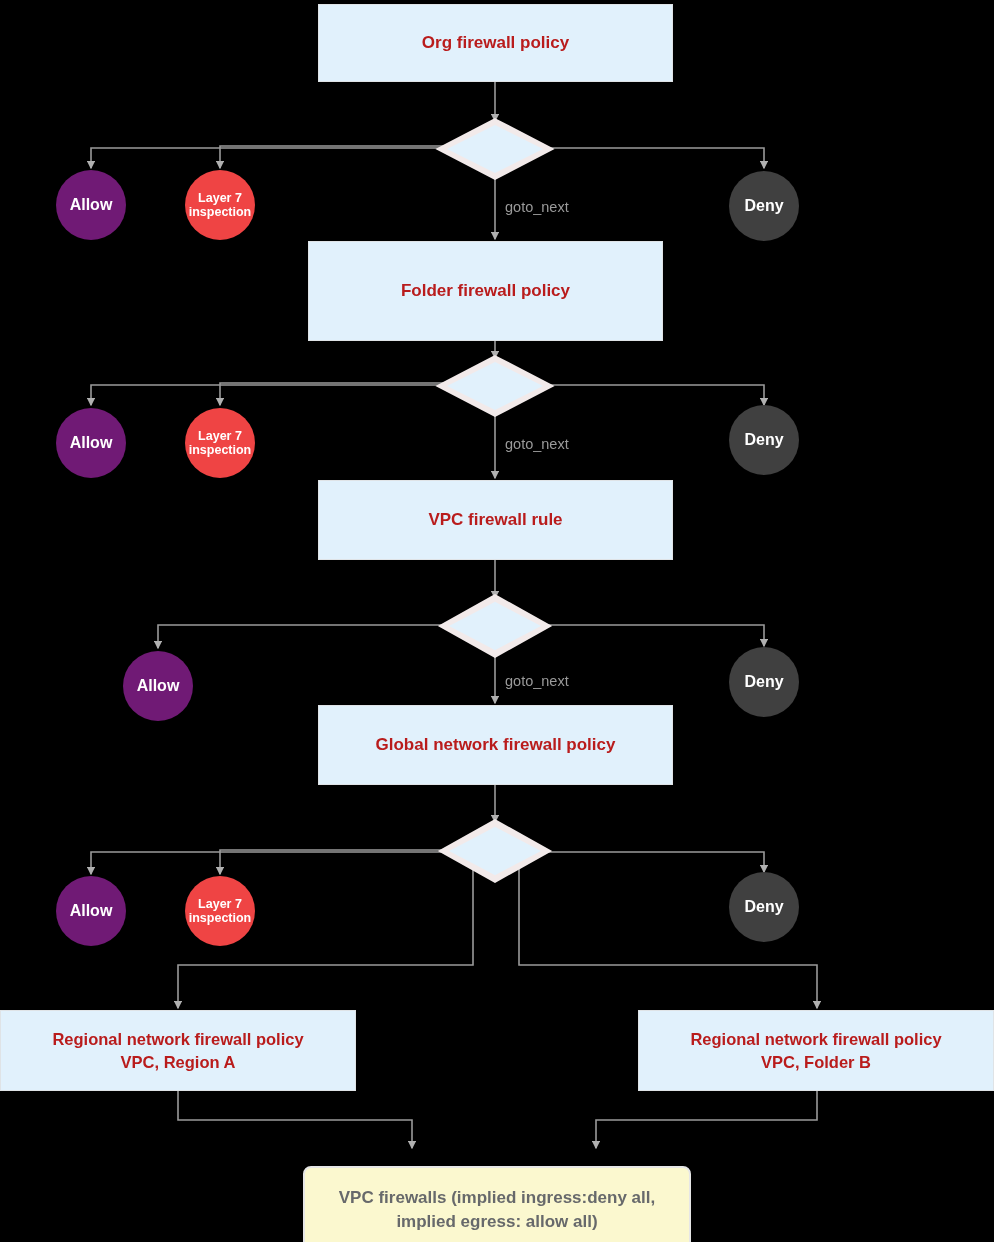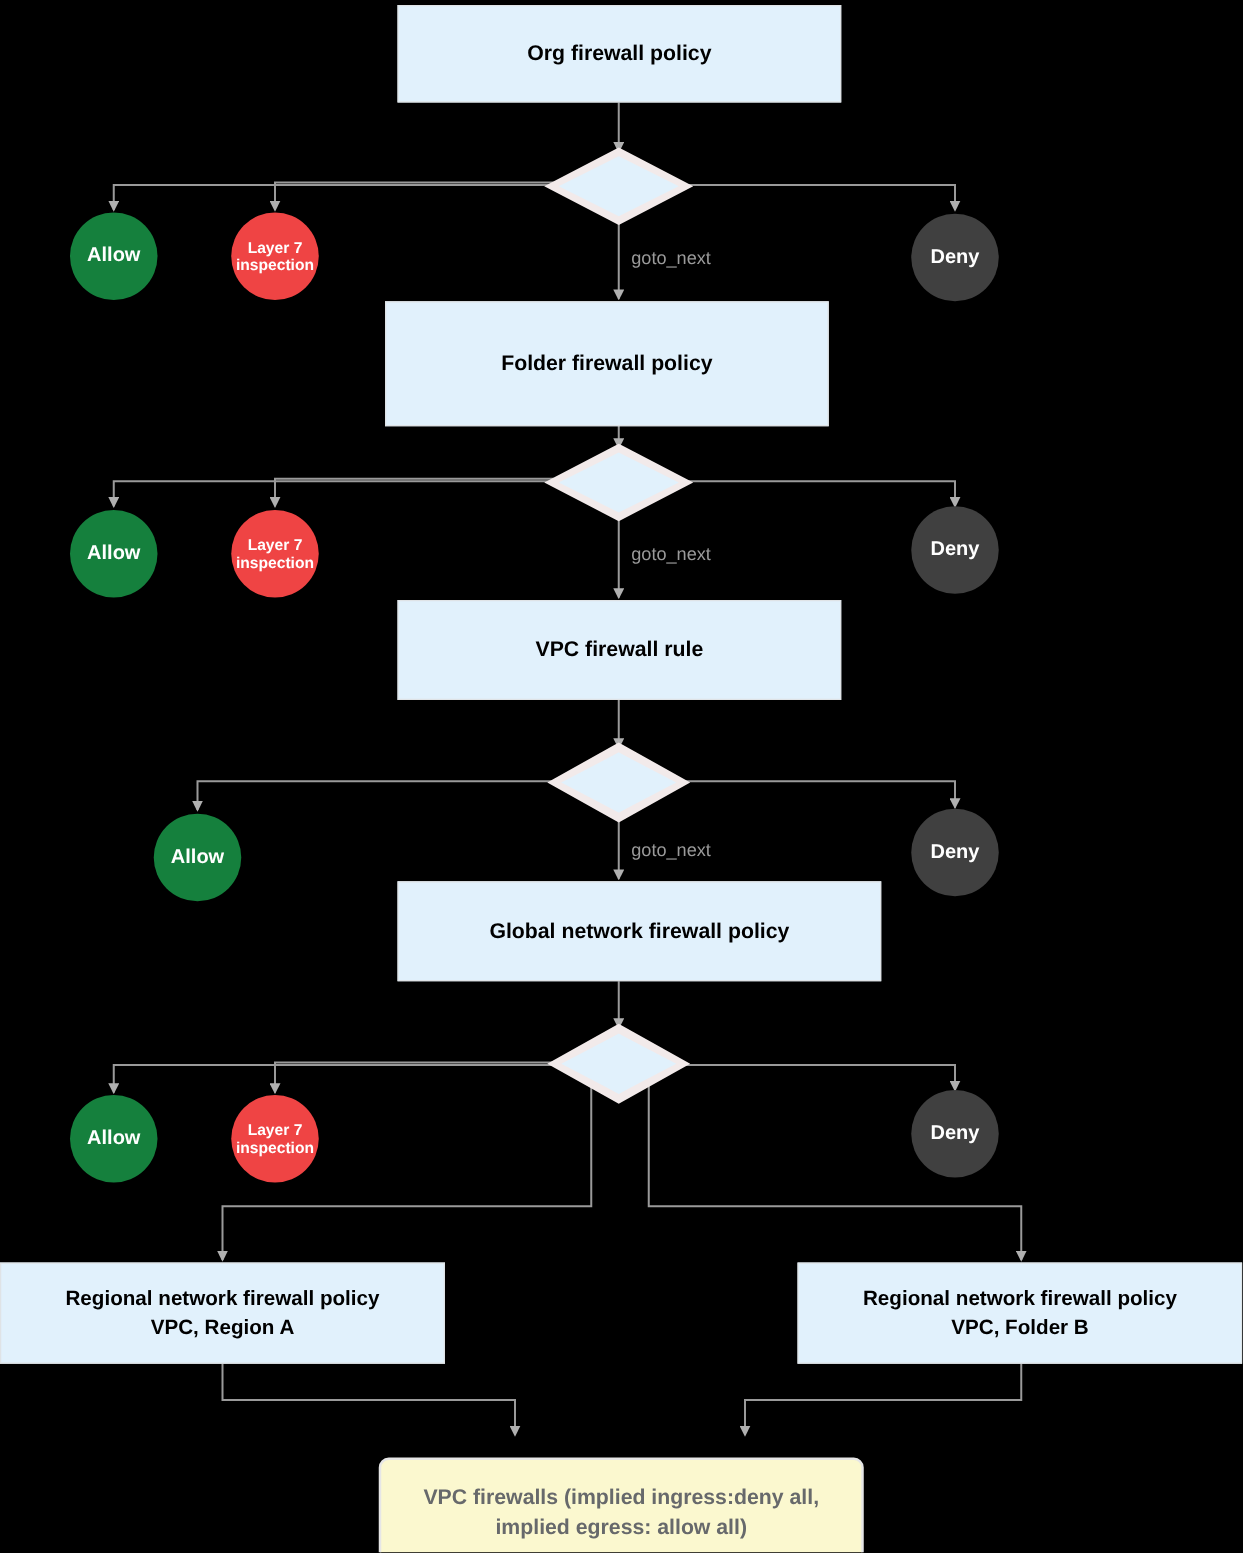--- a/index.html
+++ b/index.html
@@ -30,21 +30,21 @@
     box-sizing: border-box;
     display: flex;
     align-items: center;
     justify-content: center;
     text-align: center;
   }
   
   .policy-box {
     background: #e1f1fc;
     border: 1px solid #dfe3e6;
-    color: #000000;
+    color: #b91c1c;
     font-size: 17px;
     font-weight: bold;
     line-height: 1.35;
   }
   .policy-box.two-line {
     font-size: 16.5px;
   }
   
   .terminal-box {
     background: #fbf8cf;
@@ -65,21 +65,21 @@
     overflow: visible;
   }
   
   .circle {
     border-radius: 50%;
     color: #ffffff;
     font-weight: bold;
     line-height: 1.12;
   }
   .circle.allow {
-    background: #15803d;
+    background: #701a75;
     font-size: 16px;
   }
   .circle.l7 {
     background: #ef4444;
     font-size: 12.5px;
   }
   .circle.deny {
     background: #404040;
     font-size: 16px;
   }
@@ -167,21 +167,21 @@
   </div>
 
   <div class="node policy-box" style="left:308px; top:241px; width:355px; height:100px;">
     <span>Folder firewall policy</span>
   </div>
 
   <div class="node policy-box" style="left:318px; top:480px; width:355px; height:80px;text-align:center;">
     <span>VPC firewall rule</span>
   </div>
 
-  <div class="node policy-box" style="left:318px; top:705px; width:387px; height:80px;">
+  <div class="node policy-box" style="left:318px; top:705px; width:355px; height:80px;">
     <span>Global network firewall policy</span>
   </div>
 
   <div class="node policy-box two-line" style="left:0px; top:1010px; width:356px; height:81px; flex-direction:column;">
     <span>Regional network firewall policy</span>
     <span>VPC, Region A</span>
   </div>
 
   <div class="node policy-box two-line" style="left:638px; top:1010px; width:356px; height:81px; flex-direction:column;">
     <span>Regional network firewall policy</span>

